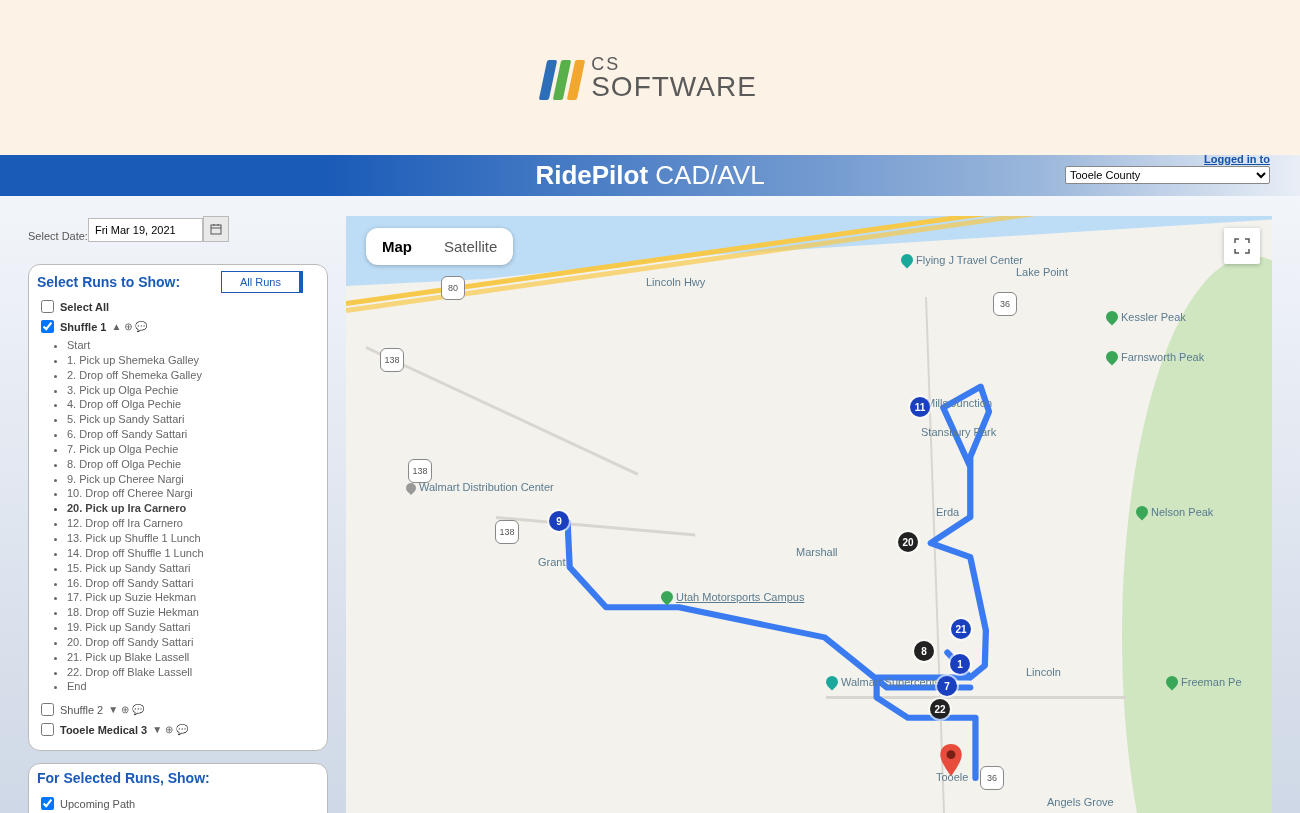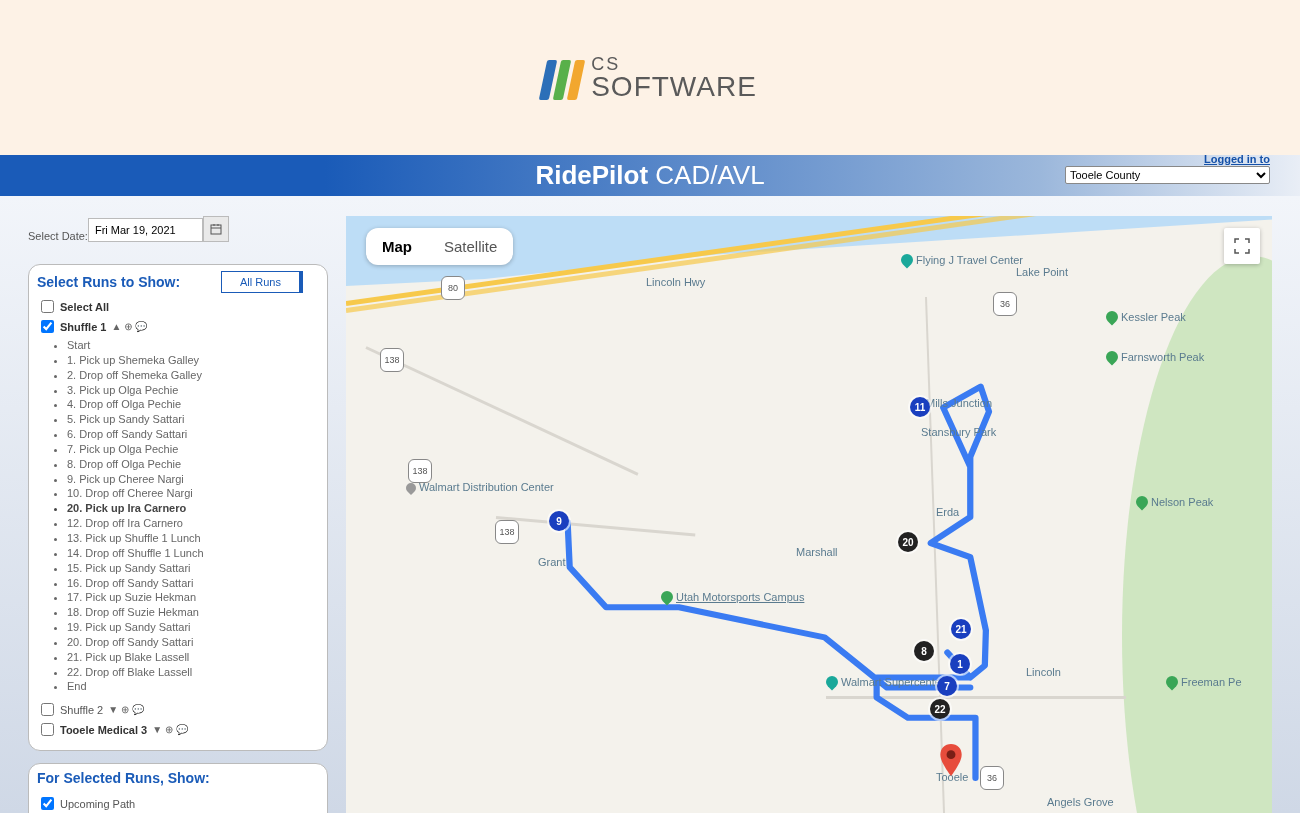--- a/index.html
+++ b/index.html
@@ -289,21 +289,21 @@
     <div id="map-labels">
         <div class="poi " style="left: 300px; top: 60px;">Lincoln Hwy</div>
         <div class="poi teal" style="left: 555px; top: 38px;">Flying J Travel Center</div>
         <div class="poi " style="left: 670px; top: 50px;">Lake Point</div>
         <div class="poi green2" style="left: 760px; top: 95px;">Kessler Peak</div>
         <div class="poi green2" style="left: 760px; top: 135px;">Farnsworth Peak</div>
         <div class="poi " style="left: 580px; top: 165px; margin-top: 16px;">Mills Junction</div>
         <div class="poi " style="left: 575px; top: 210px;">Stansbury Park</div>
         <div class="poi grey" style="left: 60px; top: 265px;">Walmart Distribution Center</div>
         <div class="poi " style="left: 590px; top: 290px;">Erda</div>
-        <div class="poi green2" style="left: 790px; top: 280px;">Nelson Peak</div>
+        <div class="poi green2" style="left: 790px; top: 290px;">Nelson Peak</div>
         <div class="poi " style="left: 450px; top: 330px;">Marshall</div>
         <div class="poi green2" style="left: 315px; top: 375px; text-decoration: underline;">Utah Motorsports Campus</div>
         <div class="poi " style="left: 680px; top: 450px;">Lincoln</div>
         <div class="poi teal" style="left: 480px; top: 460px;">Walmart Supercenter</div>
         <div class="poi green2" style="left: 820px; top: 460px;">Freeman Pe</div>
         <div class="poi " style="left: 192px; top: 340px;">Grant</div>
         <div class="poi " style="left: 590px; top: 555px;">Tooele</div>
         <div class="poi " style="left: 701px; top: 580px;">Angels Grove</div>
       </div>
 

